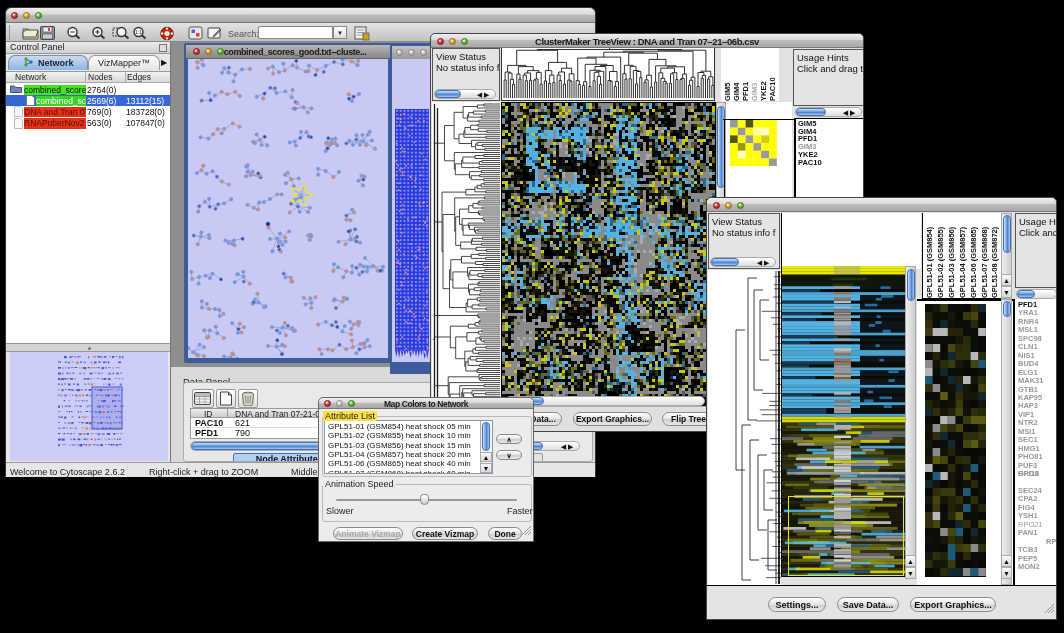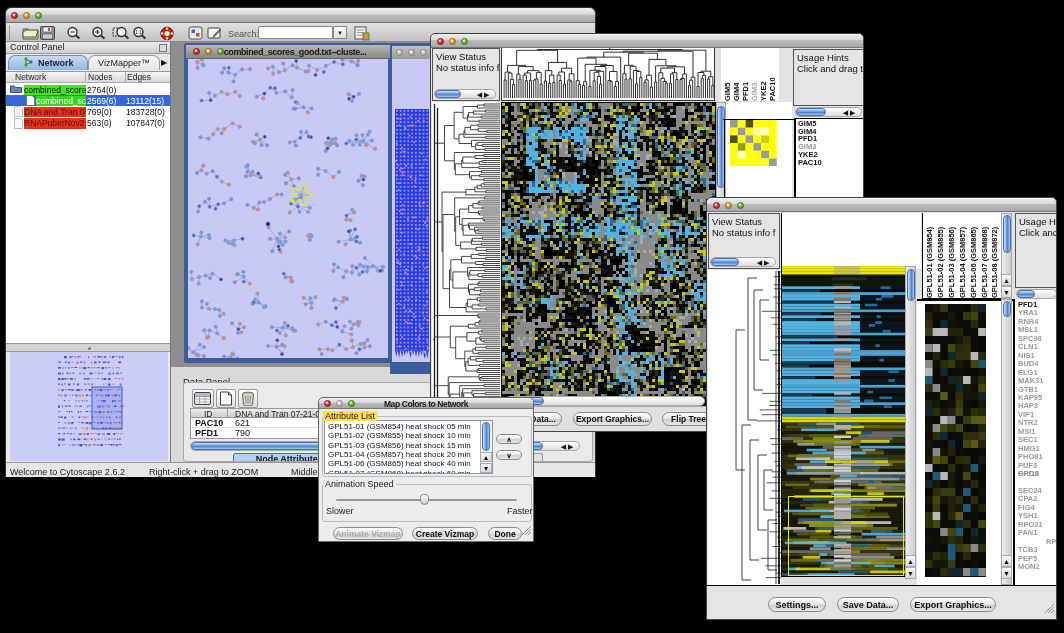--- a/index.html
+++ b/index.html
@@ -1094,20 +1094,21 @@
           <circle cx="117.9" cy="132.5" r="1.4" fill="#d8d890" stroke="#ecec00" stroke-width="1"></circle>
           <circle cx="80" cy="165" r="2.2" fill="#1a2a90"></circle>
         </g>
       </svg></div>
   </div>
 <div class="abs" style="left:430px;top:33px;width:434px;height:399px;background:#e2e2e2;border:1px solid #444;border-radius:5px 5px 0 0;overflow:hidden;">
     <div class="abs mtb" style="left:0;top:0;width:100%;height:14px;border-radius:5px 5px 0 0;"></div>
     <div style="position:absolute;left:6px;top:3.5px;width:7px;height:7px;border-radius:50%;background:radial-gradient(circle at 35% 30%, #fff 0%, #e04545 40%, #8a1010 100%);border:0.5px solid #8a1010;"></div>
     <div style="position:absolute;left:18px;top:3.5px;width:7px;height:7px;border-radius:50%;background:radial-gradient(circle at 35% 30%, #fff 0%, #e8a83a 40%, #9a6a10 100%);border:0.5px solid #9a6a10;"></div>
     <div style="position:absolute;left:30px;top:3.5px;width:7px;height:7px;border-radius:50%;background:radial-gradient(circle at 35% 30%, #fff 0%, #78c043 40%, #3a7a10 100%);border:0.5px solid #3a7a10;"></div>
+    <div class="abs ttl" style="left:0;top:2px;width:100%;font-size:9.5px;">ClusterMaker TreeView : DNA and Tran 07–21–06b.csv</div>
     <div class="panel" style="left:1px;top:14px;width:68px;height:53px;">
       <div class="stat">View Status<br>No status info f</div>
     </div>
     <div style="position:absolute;left:3px;top:55px;width:62px;height:10px;background:linear-gradient(#fff,#ddd);border:1px solid #aaa;border-radius:5px;"></div>
     <div style="position:absolute;left:4px;top:56px;width:26px;height:8px;background:linear-gradient(#cfe2f8,#6c9fe0 45%,#4a7fd0 55%,#a8c8f0);border-radius:4px;border:0.5px solid #4a6fb0;"></div>
     <div style="position:absolute;left:39px;top:56px;width:26px;height:9px;font-size:7px;color:#111;text-align:center;line-height:9px;">◀ ▶</div>
     <div class="gwhite" style="left:70px;top:14px;width:214px;height:53px;border:1px solid #333;border-width:0 1px 1px 1px;"><svg width="214" height="52" viewBox="0 0 214 52">
         <path stroke="#1a1a1a" stroke-width="0.9" fill="none" d="M2.1 32V50M4.2 32V50M2.1 32H4.2M10.5 36.4V50M12.7 36.4V50M10.5 36.4H12.7M8.4 31.3V50M11.6 31.3V36.4M8.4 31.3H11.6M6.3 25.1V50M10 25.1V31.3M6.3 25.1H10M3.1 24.1V32M8.2 24.1V25.1M3.1 24.1H8.2M16.9 31.1V50M19 31.1V50M16.9 31.1H19M14.8 26.1V50M18 26.1V31.1M14.8 26.1H18M23.3 32.7V50M25.4 32.7V50M23.3 32.7H25.4M21.1 27.1V50M24.3 27.1V32.7M21.1 27.1H24.3M27.5 32.3V50M29.6 32.3V50M27.5 32.3H29.6M22.7 25V27.1M28.6 25V32.3M22.7 25H28.6M31.7 32V50M33.9 32V50M31.7 32H33.9M32.8 31V32M36 31V50M32.8 31H36M38.1 36.1V50M40.2 36.1V50M38.1 36.1H40.2M34.4 24.4V31M39.2 24.4V36.1M34.4 24.4H39.2M25.6 22.6V25M36.8 22.6V24.4M25.6 22.6H36.8M16.4 18.6V26.1M31.2 18.6V22.6M16.4 18.6H31.2M5.6 17.4V24.1M23.8 17.4V18.6M5.6 17.4H23.8M42.3 32.9V50M44.5 32.9V50M42.3 32.9H44.5M46.6 35.5V50M48.7 35.5V50M46.6 35.5H48.7M50.8 34.5V50M52.9 34.5V50M50.8 34.5H52.9M47.6 27.1V35.5M51.9 27.1V34.5M47.6 27.1H51.9M43.4 22.6V32.9M49.8 22.6V27.1M43.4 22.6H49.8M57.2 32.5V50M59.3 32.5V50M57.2 32.5H59.3M55.1 27V50M58.2 27V32.5M55.1 27H58.2M61.4 36.1V50M63.5 36.1V50M61.4 36.1H63.5M56.7 24V27M62.5 24V36.1M56.7 24H62.5M67.8 33.1V50M69.9 33.1V50M67.8 33.1H69.9M65.7 32.1V50M68.8 32.1V33.1M65.7 32.1H68.8M67.2 25.8V32.1M72 25.8V50M67.2 25.8H72M59.6 20.2V24M69.6 20.2V25.8M59.6 20.2H69.6M46.6 14.4V22.6M64.6 14.4V20.2M46.6 14.4H64.6M14.7 2.3V17.4M55.6 2.3V14.4M14.7 2.3H55.6M76.3 36.4V50M78.4 36.4V50M76.3 36.4H78.4M74.1 32.7V50M77.3 32.7V36.4M74.1 32.7H77.3M80.5 37.4V50M82.6 37.4V50M80.5 37.4H82.6M81.6 33.7V37.4M84.7 33.7V50M81.6 33.7H84.7M86.9 38.5V50M89 38.5V50M86.9 38.5H89M91.1 32.7V50M93.2 32.7V50M91.1 32.7H93.2M97.5 36.4V50M99.6 36.4V50M97.5 36.4H99.6M95.3 28.4V50M98.5 28.4V36.4M95.3 28.4H98.5M92.2 24.3V32.7M96.9 24.3V28.4M92.2 24.3H96.9M94.5 23.3V24.3M101.7 23.3V50M94.5 23.3H101.7M87.9 22.3V38.5M98.1 22.3V23.3M87.9 22.3H98.1M93 18.5V22.3M103.8 18.5V50M93 18.5H103.8M108.1 33.5V50M110.2 33.5V50M108.1 33.5H110.2M105.9 32.5V50M109.1 32.5V33.5M105.9 32.5H109.1M112.3 38.6V50M114.4 38.6V50M112.3 38.6H114.4M113.4 33.5V38.6M116.5 33.5V50M113.4 33.5H116.5M107.5 23.5V32.5M115 23.5V33.5M107.5 23.5H115M98.4 17.5V18.5M111.2 17.5V23.5M98.4 17.5H111.2M83.2 16.3V33.7M104.8 16.3V17.5M83.2 16.3H104.8M75.7 10.1V32.7M94 10.1V16.3M75.7 10.1H94M84.9 9.1V10.1M118.7 9.1V50M84.9 9.1H118.7M122.9 31.1V50M125 31.1V50M122.9 31.1H125M120.8 25.7V50M124 25.7V31.1M120.8 25.7H124M127.1 30.8V50M129.3 30.8V50M127.1 30.8H129.3M133.5 35.9V50M135.6 35.9V50M133.5 35.9H135.6M137.7 29.7V50M139.9 29.7V50M137.7 29.7H139.9M134.6 23.5V35.9M138.8 23.5V29.7M134.6 23.5H138.8M131.4 22.5V50M136.7 22.5V23.5M131.4 22.5H136.7M128.2 18.3V30.8M134 18.3V22.5M128.2 18.3H134M122.4 17.3V25.7M131.1 17.3V18.3M122.4 17.3H131.1M142 34.2V50M144.1 34.2V50M142 34.2H144.1M143 31.9V34.2M146.2 31.9V50M143 31.9H146.2M148.3 38.9V50M150.5 38.9V50M148.3 38.9H150.5M144.6 27.2V31.9M149.4 27.2V38.9M144.6 27.2H149.4M152.6 34V50M154.7 34V50M152.6 34H154.7M163.2 35.1V50M165.3 35.1V50M163.2 35.1H165.3M161.1 33.5V50M164.2 33.5V35.1M161.1 33.5H164.2M158.9 30.4V50M162.7 30.4V33.5M158.9 30.4H162.7M156.8 24.8V50M160.8 24.8V30.4M156.8 24.8H160.8M167.4 35.4V50M169.5 35.4V50M167.4 35.4H169.5M168.5 25.8V35.4M171.7 25.8V50M168.5 25.8H171.7M173.8 31.5V50M175.9 31.5V50M173.8 31.5H175.9M170.1 24.7V25.8M174.8 24.7V31.5M170.1 24.7H174.8M158.8 20.1V24.8M172.5 20.1V24.7M158.8 20.1H172.5M178 31.5V50M180.1 31.5V50M178 31.5H180.1M179.1 30.5V31.5M182.3 30.5V50M179.1 30.5H182.3M180.7 26V30.5M184.4 26V50M180.7 26H184.4M165.6 18.8V20.1M182.5 18.8V26M165.6 18.8H182.5M153.6 17.8V34M174.1 17.8V18.8M153.6 17.8H174.1M147 11.4V27.2M163.9 11.4V17.8M147 11.4H163.9M126.7 5.2V17.3M155.4 5.2V11.4M126.7 5.2H155.4M101.8 4.2V9.1M141.1 4.2V5.2M101.8 4.2H141.1M186.5 37.4V50M188.6 37.4V50M186.5 37.4H188.6M187.6 32.2V37.4M190.7 32.2V50M187.6 32.2H190.7M189.2 29.2V32.2M192.9 29.2V50M189.2 29.2H192.9M121.4 3.2V4.2M191 3.2V29.2M121.4 3.2H191M195 38.5V50M197.1 38.5V50M195 38.5H197.1M199.2 30.3V50M201.3 30.3V50M199.2 30.3H201.3M200.3 27.5V30.3M203.5 27.5V50M200.3 27.5H203.5M196 24.5V38.5M201.9 24.5V27.5M196 24.5H201.9M205.6 31V50M207.7 31V50M205.6 31H207.7M209.8 37.3V50M211.9 37.3V50M209.8 37.3H211.9M206.6 28.8V31M210.9 28.8V37.3M206.6 28.8H210.9M199 23.2V24.5M208.8 23.2V28.8M199 23.2H208.8M156.2 2.2V3.2M203.9 2.2V23.2M156.2 2.2H203.9M35.2 1.5V2.3M180 1.5V2.2M35.2 1.5H180M107.6 0V1.5"></path>
       </svg></div>
     <div class="gwhite" style="left:290px;top:14px;width:58px;height:53px;">
@@ -1848,21 +1849,21 @@
       <div style="position:absolute;left:3px;top:137.2px;font-size:7.5px;font-weight:bold;color:#999;line-height:8.4px;">SEC1</div>
       <div style="position:absolute;left:3px;top:145.6px;font-size:7.5px;font-weight:bold;color:#999;line-height:8.4px;">HMG1</div>
       <div style="position:absolute;left:3px;top:154.1px;font-size:7.5px;font-weight:bold;color:#999;line-height:8.4px;">PHO81</div>
       <div style="position:absolute;left:3px;top:162.5px;font-size:7.5px;font-weight:bold;color:#999;line-height:8.4px;">PUF3</div>
       <div style="position:absolute;left:3px;top:171px;font-size:7.5px;font-weight:bold;color:#999;line-height:8.4px;">HRD3</div>
       <div style="position:absolute;left:3px;top:171px;font-size:7.5px;font-weight:bold;color:#999;line-height:8.4px;">GPI16</div>
       <div style="position:absolute;left:3px;top:187.9px;font-size:7.5px;font-weight:bold;color:#999;line-height:8.4px;">SEC24</div>
       <div style="position:absolute;left:3px;top:196.3px;font-size:7.5px;font-weight:bold;color:#999;line-height:8.4px;">CPA2</div>
       <div style="position:absolute;left:3px;top:204.8px;font-size:7.5px;font-weight:bold;color:#999;line-height:8.4px;">FIG4</div>
       <div style="position:absolute;left:3px;top:213.2px;font-size:7.5px;font-weight:bold;color:#999;line-height:8.4px;">YSH1</div>
-      <div style="position:absolute;left:3px;top:221.7px;font-size:7.5px;font-weight:bold;color:#999;line-height:8.4px;">RPO21</div>
+      <div style="position:absolute;left:3px;top:221.7px;font-size:7.5px;font-weight:normal;color:#999;line-height:8.4px;">RPO21</div>
       <div style="position:absolute;left:3px;top:230.1px;font-size:7.5px;font-weight:bold;color:#999;line-height:8.4px;">PAN1</div>
       <div style="position:absolute;left:3px;top:238.6px;font-size:7.5px;font-weight:bold;color:#999;line-height:8.4px;margin-left:28px;">RPN1</div>
       <div style="position:absolute;left:3px;top:247px;font-size:7.5px;font-weight:bold;color:#999;line-height:8.4px;">TCB3</div>
       <div style="position:absolute;left:3px;top:255.5px;font-size:7.5px;font-weight:bold;color:#999;line-height:8.4px;">PEP5</div>
       <div style="position:absolute;left:3px;top:264px;font-size:7.5px;font-weight:bold;color:#999;line-height:8.4px;">MON2</div>
     </div>
     <div class="abs" style="left:0;top:387px;width:100%;height:1px;background:#000;"></div>
     <div class="abs" style="left:0;top:388px;width:100%;height:34px;background:#e4e4e4;">
       <div class="pill" style="left:61px;top:11px;width:58px;height:15px;font-size:9px;line-height:14px;">Settings...</div>
       <div class="pill" style="left:130px;top:11px;width:62px;height:15px;font-size:9px;line-height:14px;">Save Data...</div>

